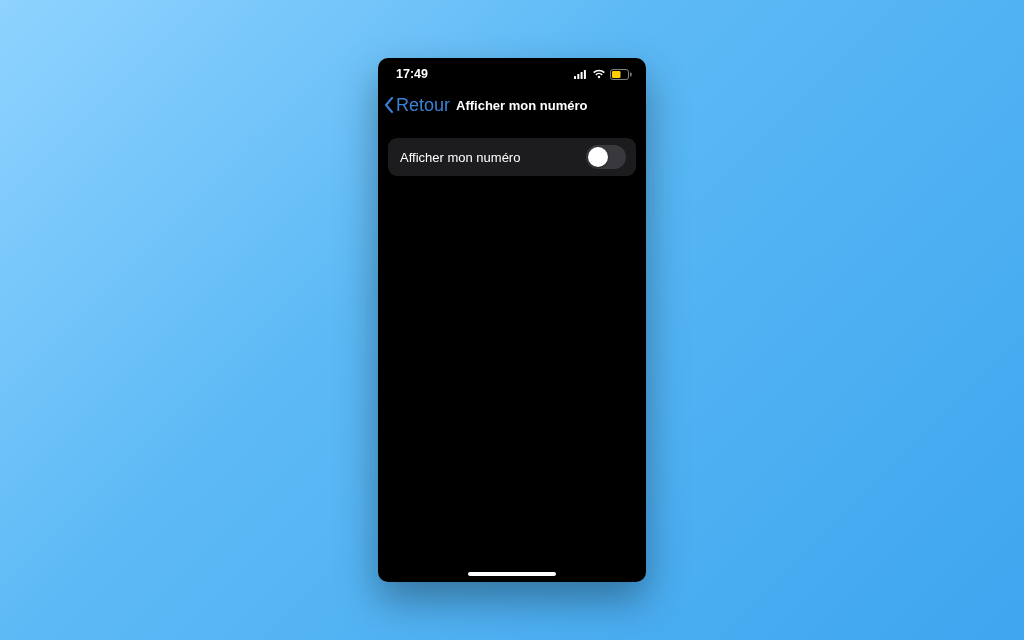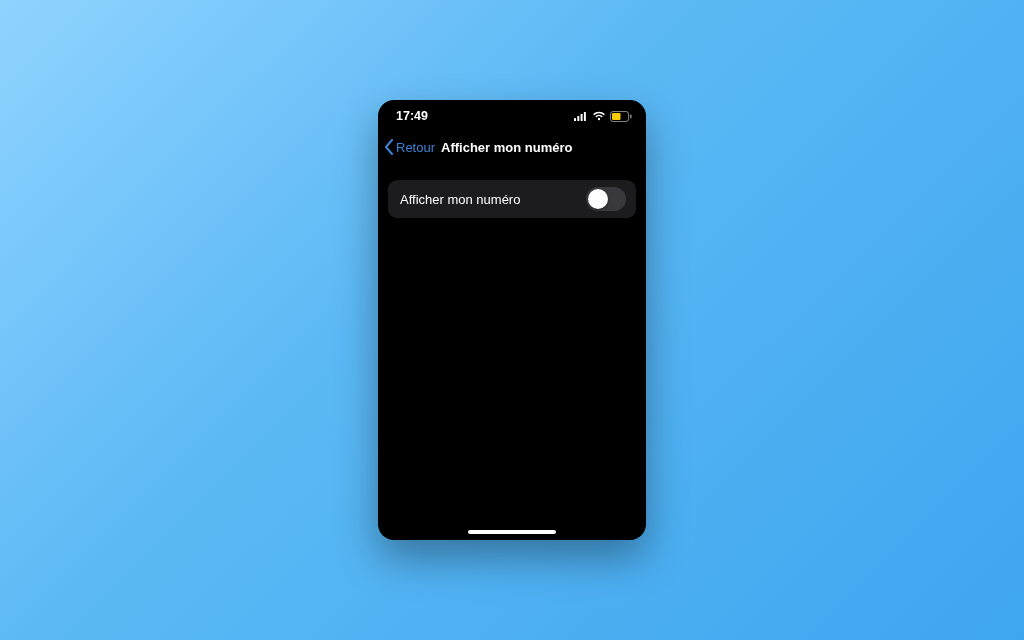--- a/index.html
+++ b/index.html
@@ -6,23 +6,23 @@
   html, body { width: 1024px; height: 640px; }
   body {
     background: linear-gradient(135deg, #8fd3ff 0%, #5cb9f5 40%, #3ea6ef 100%);
     font-family: -apple-system, "Helvetica Neue", Arial, sans-serif;
     display: flex;
     align-items: center;
     justify-content: center;
   }
   .phone {
     width: 268px;
-    height: 440px;
+    height: 524px;
     background: #000;
-    border-radius: 16px;
+    border-radius: 10px;
     box-shadow: 0 18px 40px rgba(0,0,0,0.35);
     position: relative;
     overflow: hidden;
     color: #fff;
   }
   .status-bar {
     display: flex;
     align-items: center;
     justify-content: space-between;
     height: 32px;
@@ -37,21 +37,21 @@
     align-items: center;
     height: 30px;
     padding: 0 6px;
     gap: 4px;
   }
   .back-btn {
     display: flex;
     align-items: center;
     gap: 2px;
     color: #3b82d6;
-    font-size: 13px;
+    font-size: 18px;
     font-weight: 400;
     cursor: pointer;
   }
   .back-btn svg { display: block; }
   .page-title {
     color: #fff;
     font-size: 13px;
     font-weight: 600;
     margin-left: 2px;
   }

